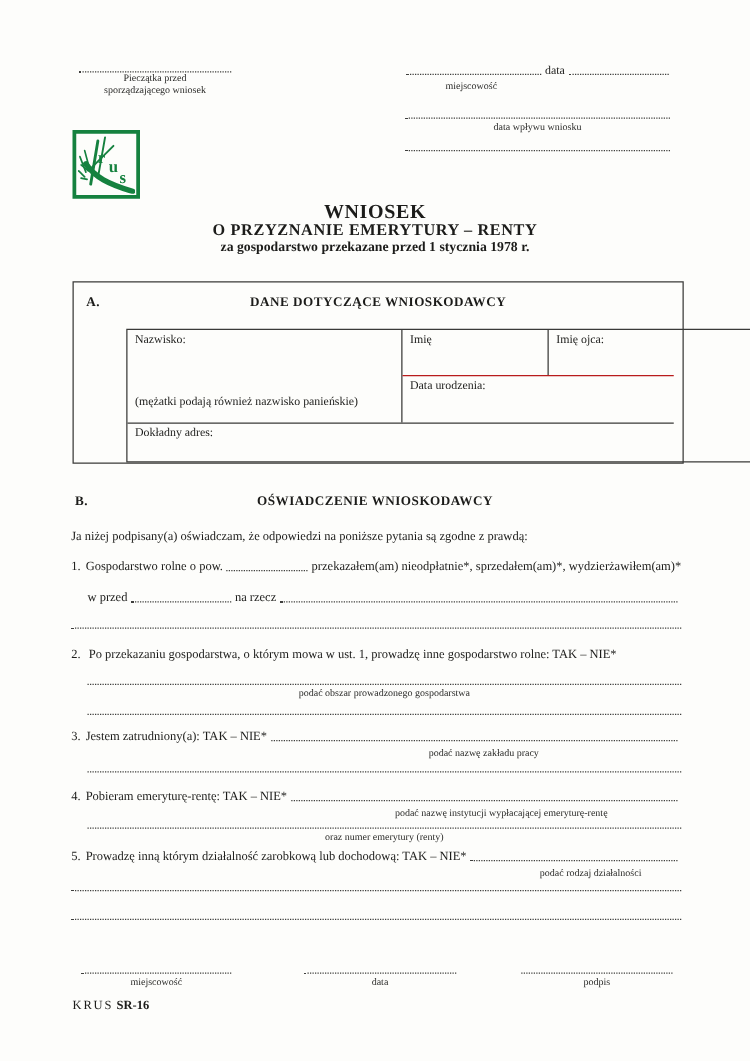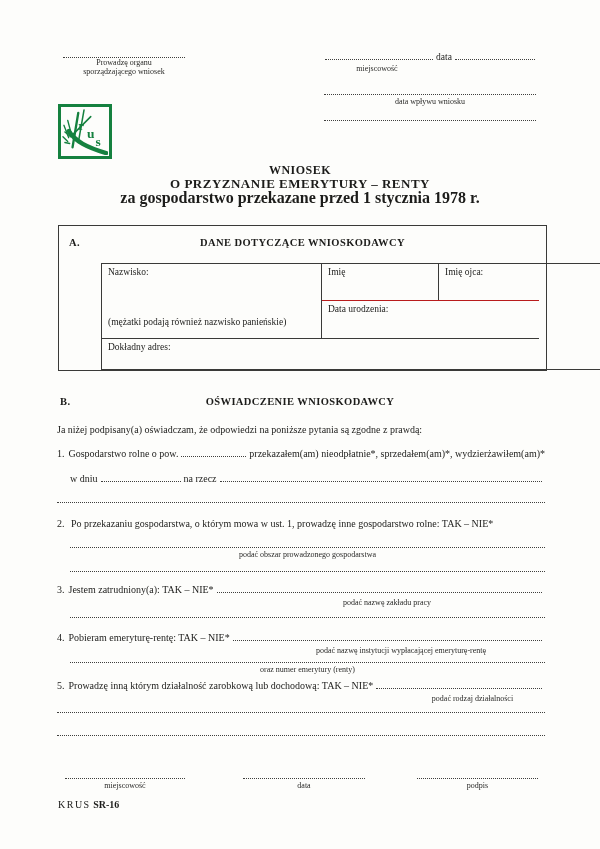--- a/index.html
+++ b/index.html
@@ -19,36 +19,36 @@
   .dots{flex:1 1 auto; border-bottom:1px dotted #3f3f3d; margin:0 3px 3px 3px; min-width:14px; height:0;}
   .dotline{height:0; border-top:1px dotted #3f3f3d;}
   .boxA{border:1px solid #3a3a38;}
   .tblA{display:grid; grid-template-columns:220px 117px 100px; grid-template-rows:36px 38px 32px; border:1px solid #3a3a38; box-sizing:border-box;}
   .cell{font-size:9.5px; line-height:11px; padding:3px 6px; box-sizing:border-box;}
   .cA{grid-column:1; grid-row:1/3; border-right:1px solid #3a3a38; display:flex; flex-direction:column; justify-content:space-between; padding-bottom:10px;}
   .cB{grid-column:2; grid-row:1; border-right:1px solid #3a3a38;}
   .cC{grid-column:3; grid-row:1;}
   .cD{grid-column:2/4; grid-row:2; border-top:1px solid #b91c1c;}
   .cE{grid-column:1/4; grid-row:3; border-top:1px solid #3a3a38;}
-  .title1{font-size:12px; line-height:14px; font-weight:bold; letter-spacing:.5px;font-family:Liberation Serif, serif;}
+  .title1{font-size:16px; line-height:14px; font-weight:bold; letter-spacing:.5px;font-family:Liberation Serif, serif;}
   .title2{font-size:13px; line-height:14px; font-weight:bold; letter-spacing:.5px;}
-  .title3{font-size:16px; line-height:14px; font-weight:bold;}
+  .title3{font-size:11px; line-height:14px; font-weight:bold;}
   .sechead{font-size:10.5px; line-height:12px; font-weight:bold; letter-spacing:.4px;}
   .logo{width:54px; height:55px; border:3px solid #15813f; box-sizing:border-box; background:#fdfdfb; display:flex; align-items:center; justify-content:center;}
   .code{font-size:10px; line-height:12px;}
   .code .pre{letter-spacing:1.5px;}
 </style>
 </head>
 <body>
 
 <div class="page">
 
   <div class="abs" style="left:63px; top:57px; width:122px;">
     <div class="dotline"></div>
-    <div class="cap center">Prowadzę organu</div>
+    <div class="cap center">Pieczątka przed</div>
     <div class="cap center">sporządzającego wniosek</div>
   </div>
 
   <div class="abs logo" style="left:58px; top:104px;">
     <svg width="46" height="47" viewBox="0 0 48 49">
       <g stroke="#15813f" fill="none" stroke-linecap="round">
         <path d="M17 5 L11 41" stroke-width="2.4"></path>
         <path d="M23 2 L17 36" stroke-width="1.6"></path>
         <path d="M12 27 L30 9" stroke-width="1.6"></path>
         <path d="M7 31 L2 18" stroke-width="1.4"></path>
@@ -111,21 +111,21 @@
   <div class="abs body-t" style="left:57px; top:423px;text-align:right;">Ja niżej podpisany(a) oświadczam, że odpowiedzi na poniższe pytania są zgodne z prawdą:</div>
 
   <div class="abs" style="left:57px; top:447px; width:488px;">
     <div class="flexline body-t">
       <span class="t">1.</span>
       <span class="t" style="margin-left:4px;">Gospodarstwo rolne o pow.</span>
       <span class="dots"></span>
       <span class="t">przekazałem(am) nieodpłatnie*, sprzedałem(am)*, wydzierżawiłem(am)*</span>
     </div>
     <div class="flexline body-t" style="margin-top:12px; margin-left:13px;">
-      <span class="t">w dniu</span>
+      <span class="t">w przed</span>
       <span class="dots" style="flex:0 0 80px;"></span>
       <span class="t">na rzecz</span>
       <span class="dots"></span>
     </div>
     <div class="dotline" style="margin-top:17px;"></div>
   </div>
 
   <div class="abs" style="left:57px; top:517px; width:488px;">
     <div class="body-t">
       <span>2.</span>

